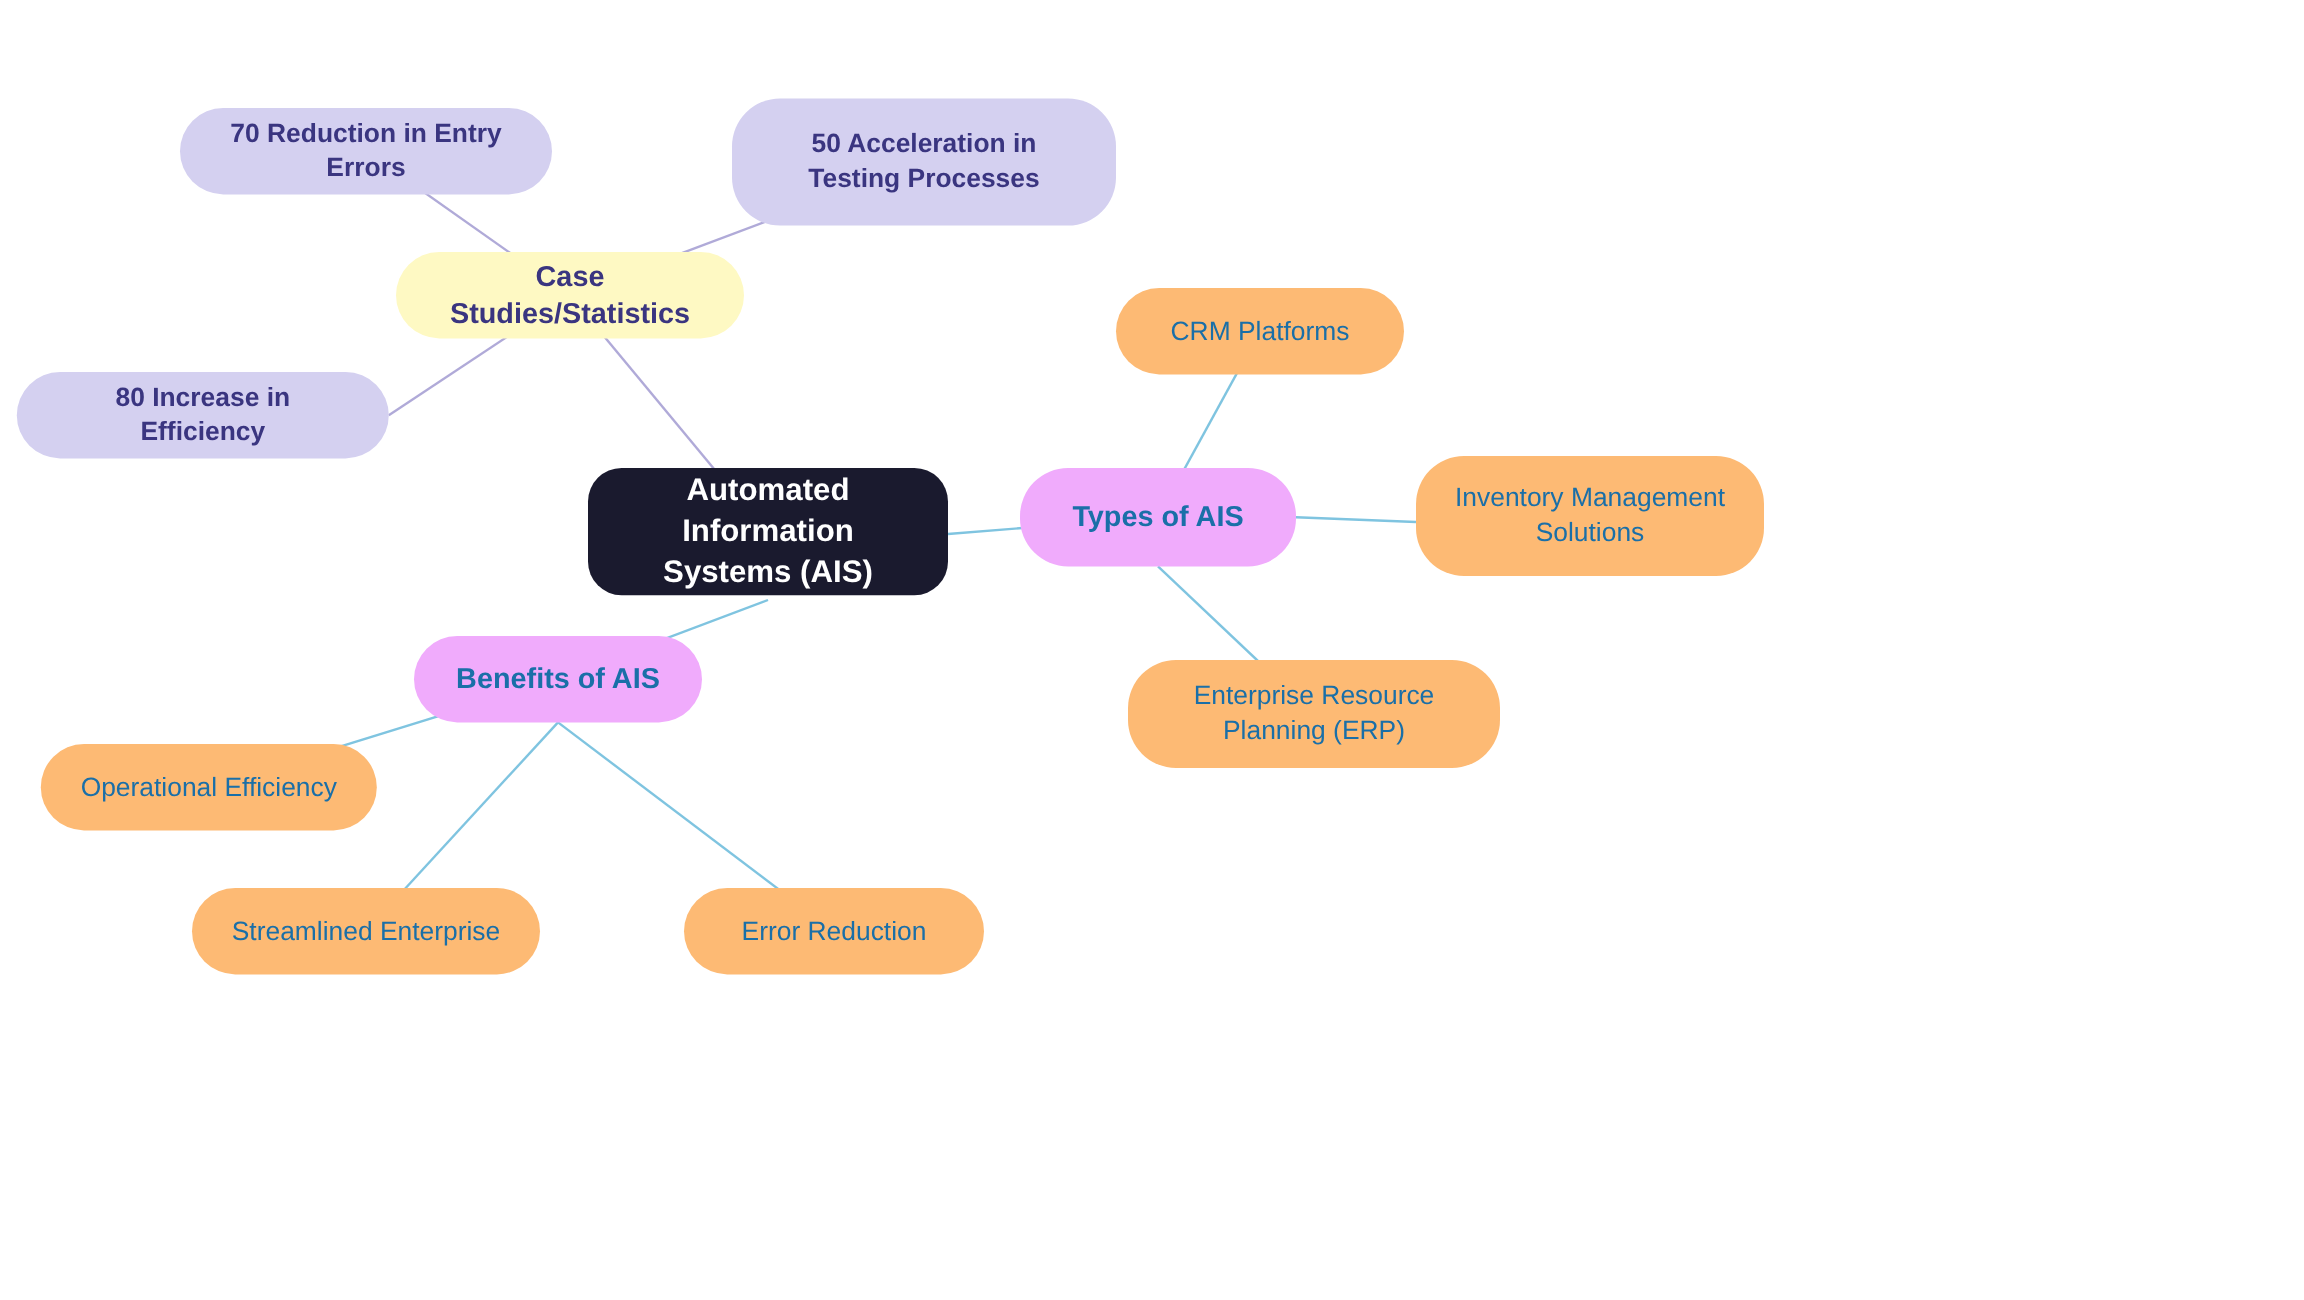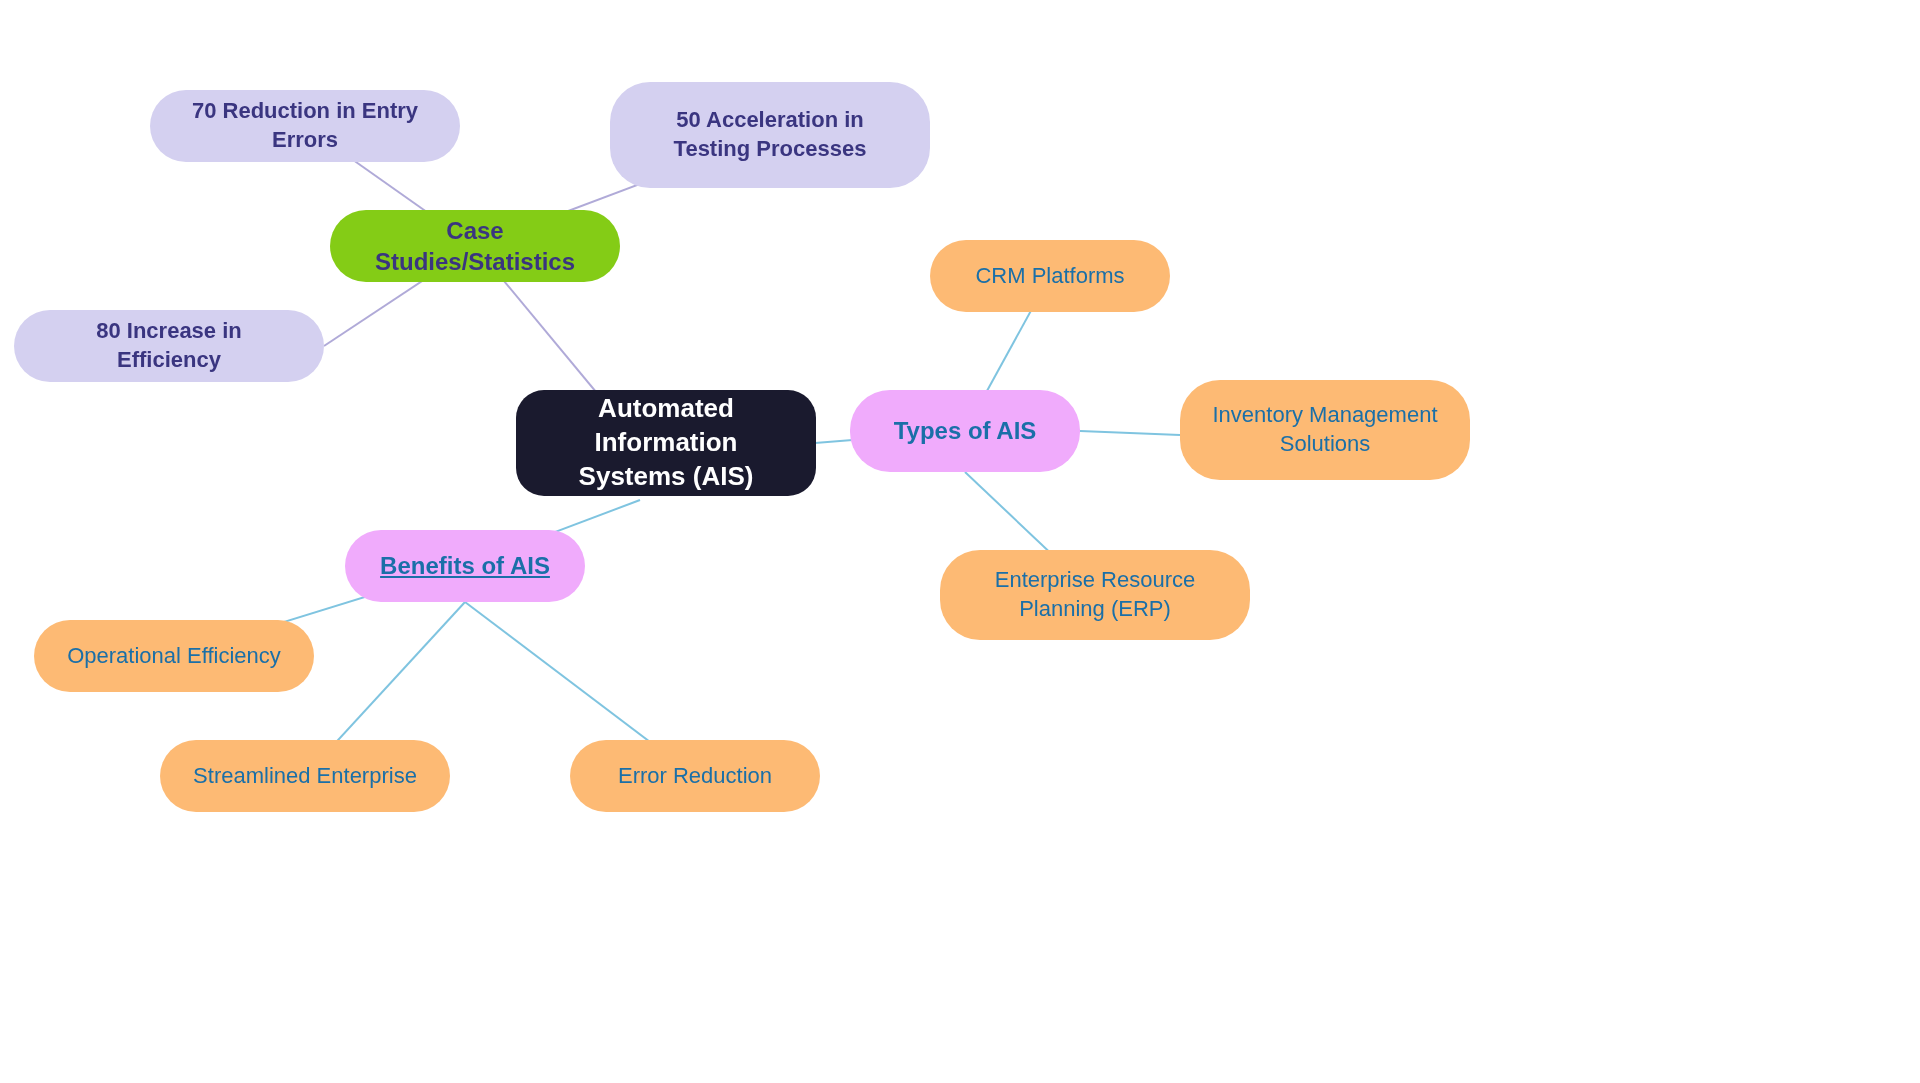--- a/index.html
+++ b/index.html
@@ -53,21 +53,21 @@
     }
 
     .node-purple {
       background: #d4d0f0;
       color: #3a3580;
       border: none;
       font-weight: bold;
     }
 
     .node-purple-lg {
-      background: #84cc16;
+      background: #fef9c3;
       color: #3a3580;
       font-weight: 600;
       font-size: 24px;
     }
 
     .node-blue {
       background: #fdba74;
       color: #1a6fa8;
       border: none;
     }
@@ -104,31 +104,31 @@
 
     <line x1="790" y1="445" x2="965" y2="431" stroke="#7fc4e0" stroke-width="2"></line>
 
     <line x1="965" y1="431" x2="1050" y2="276" stroke="#7fc4e0" stroke-width="2"></line>
 
     <line x1="1080" y1="431" x2="1180" y2="435" stroke="#7fc4e0" stroke-width="2"></line>
 
     <line x1="965" y1="472" x2="1095" y2="595" stroke="#7fc4e0" stroke-width="2"></line>
   </svg>
 
-  <div class="node node-center" style="left: 516px; top: 390px; width: 300px; height: 106px;">Automated Information Systems (AIS)</div>
+  <div class="node node-center" style="left: 490px; top: 390px; width: 300px; height: 106px;">Automated Information Systems (AIS)</div>
 
   <div class="node node-purple-lg" style="left: 330px; top: 210px; width: 290px; height: 72px;">Case Studies/Statistics</div>
 
   <div class="node node-purple" style="left: 150px; top: 90px; width: 310px; height: 72px;">70 Reduction in Entry Errors</div>
 
   <div class="node node-purple" style="left: 610px; top: 82px; width: 320px; height: 106px;">50 Acceleration in Testing Processes</div>
 
   <div class="node node-purple" style="left: 14px; top: 310px; width: 310px; height: 72px;">80 Increase in Efficiency</div>
 
-  <div class="node node-blue-lg" style="left: 345px; top: 530px; width: 240px; height: 72px; text-decoration: underline;">Benefits of AIS</div>
+  <div class="node node-blue-lg" style="left: 345px; top: 530px; width: 240px; height: 72px;">Benefits of AIS</div>
 
   <div class="node node-blue" style="left: 34px; top: 620px; width: 280px; height: 72px;">Operational Efficiency</div>
 
   <div class="node node-blue" style="left: 160px; top: 740px; width: 290px; height: 72px;">Streamlined Enterprise</div>
 
   <div class="node node-blue" style="left: 570px; top: 740px; width: 250px; height: 72px;">Error Reduction</div>
 
   <div class="node node-blue-lg" style="left: 850px; top: 390px; width: 230px; height: 82px;">Types of AIS</div>
 
   <div class="node node-blue" style="left: 930px; top: 240px; width: 240px; height: 72px;">CRM Platforms</div>

